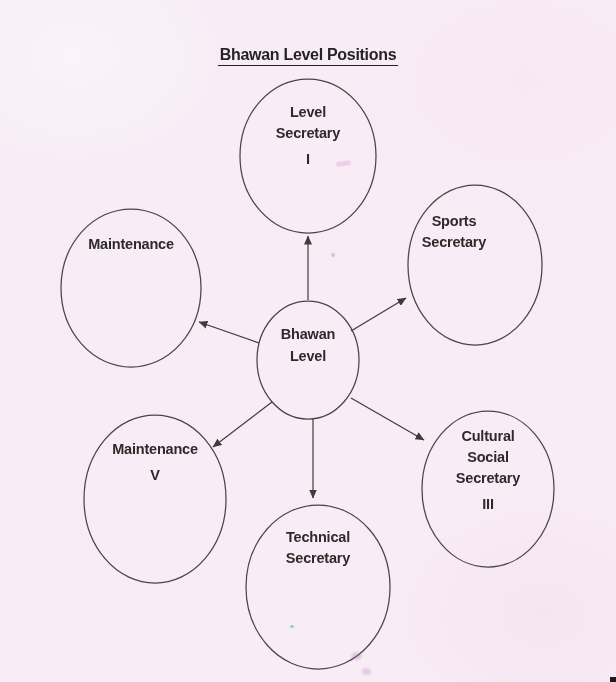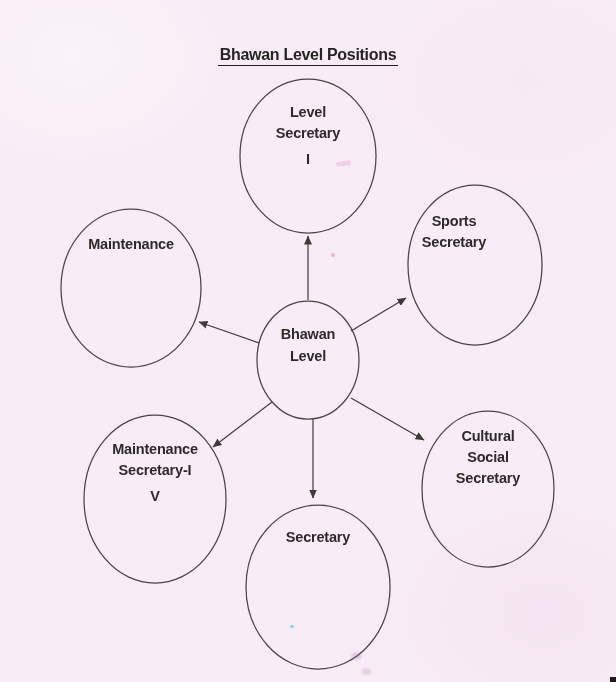--- a/index.html
+++ b/index.html
@@ -111,32 +111,33 @@
     <div>Maintenance</div>
   </div>
 
   <div class="node-label" style="left:228px; top:323px; line-height:22px;">
     <div>Bhawan</div>
     <div>Level</div>
   </div>
 
   <div class="node-label" style="left:75px; top:439px;">
     <div>Maintenance</div>
-    <div>Secretary-I</div>
     <div class="numeral">V</div>
   </div>
 
   <div class="node-label" style="left:238px; top:527px;">
+    <div>Technical</div>
     <div>Secretary</div>
   </div>
 
   <div class="node-label" style="left:408px; top:426px;">
     <div>Cultural</div>
     <div>Social</div>
     <div>Secretary</div>
+    <div class="numeral">III</div>
   </div>
 
   <div class="artifact smudge-pink"></div>
   <div class="artifact dot-red"></div>
   <div class="artifact speck-cyan"></div>
   <div class="artifact smudge-purple1"></div>
   <div class="artifact smudge-purple2"></div>
   <div class="artifact corner-mark"></div>
 
 </div>

